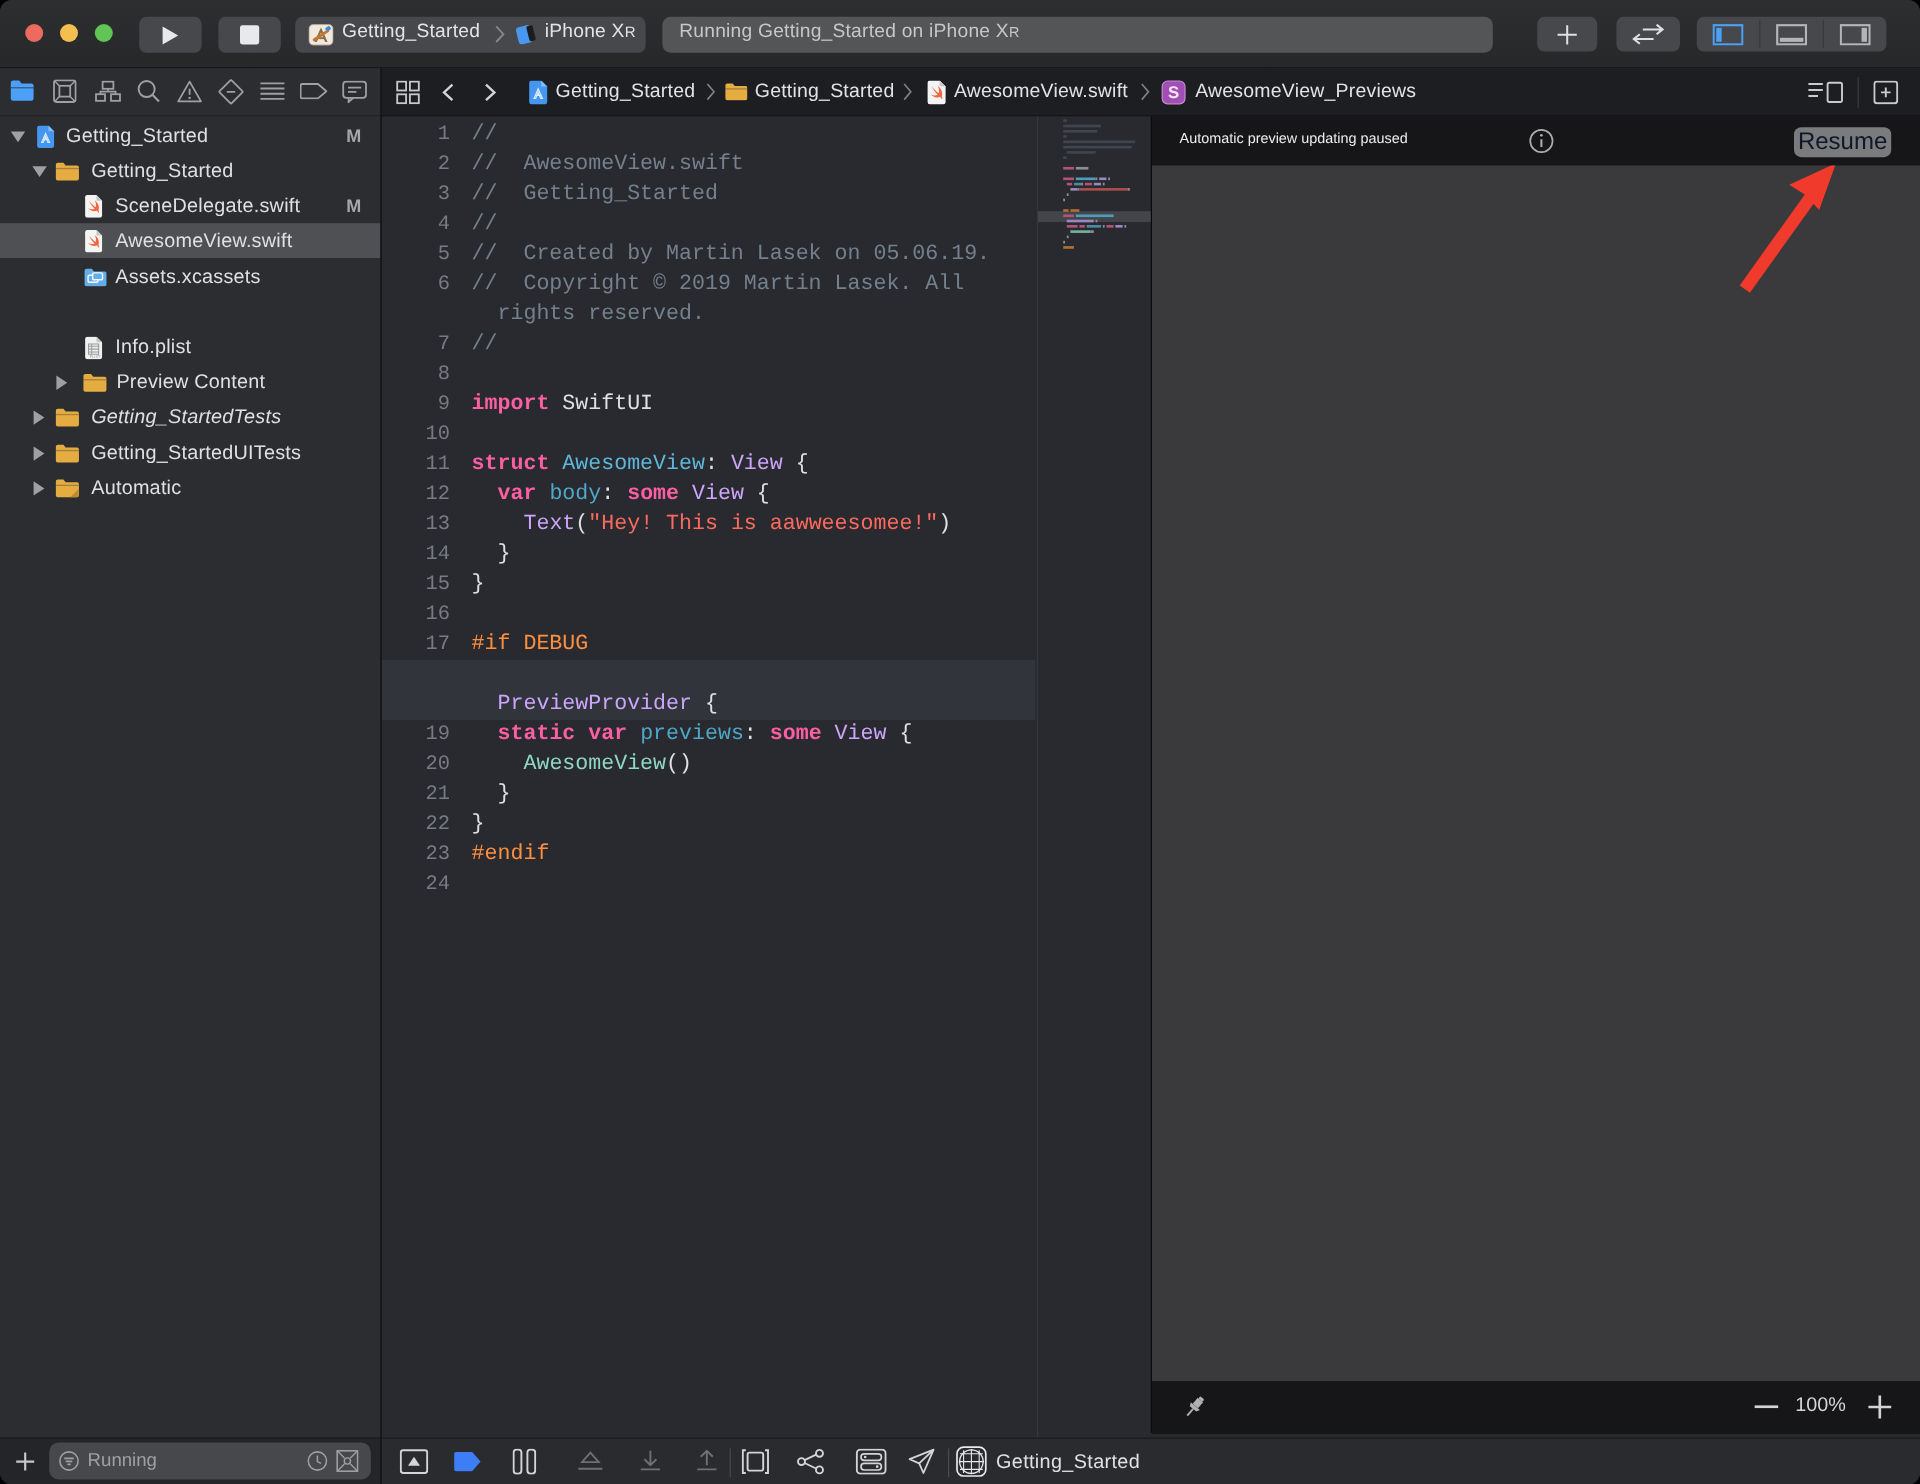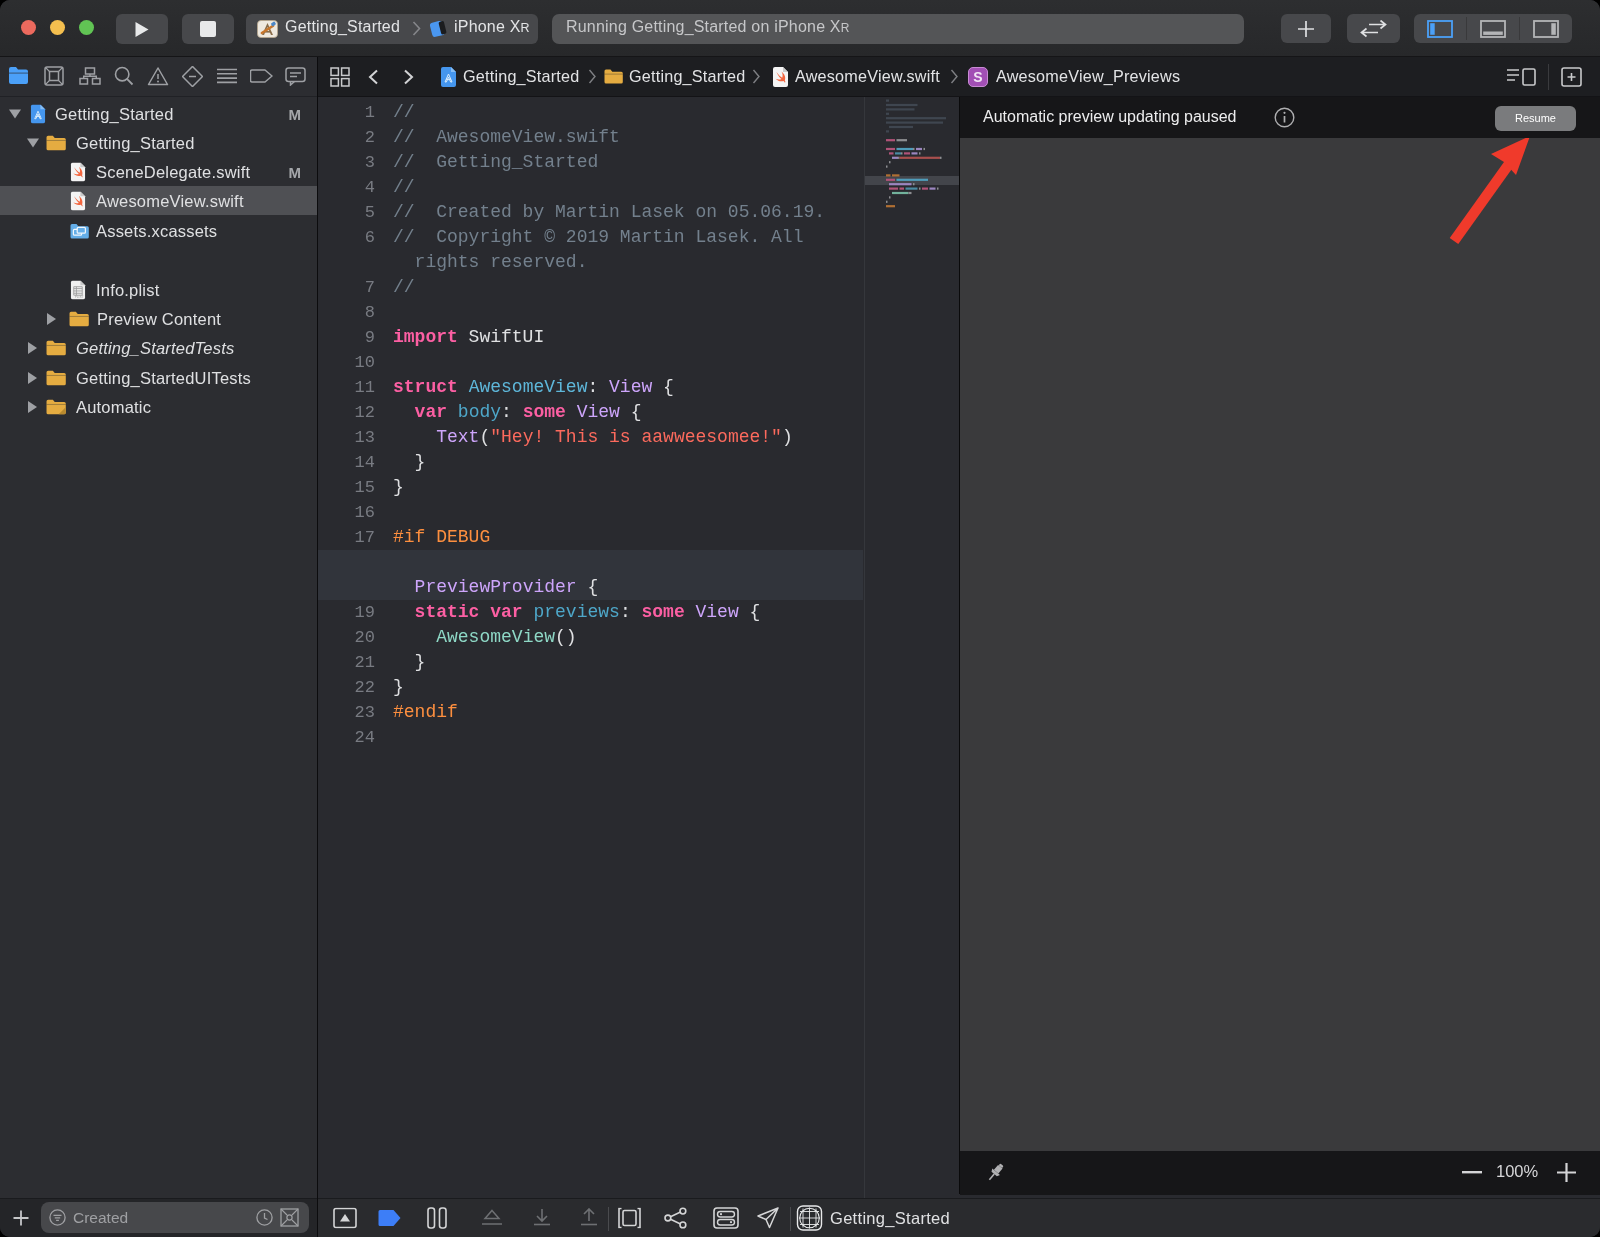--- a/index.html
+++ b/index.html
@@ -298,21 +298,21 @@
   </div>
   <div class="abs filterbar" id="filterbar">
     <svg class="abs" style="left:11px;top:9px;" width="20" height="20" viewBox="0 0 20 20">
         <path d="M10 2.5 V17.5 M2.5 10 H17.5" stroke="#c6c7c9" stroke-width="1.8"></path>
       </svg>
     <div class="abs" style="left:41px;top:3px;width:268px;height:31px;background:#47484b;border-radius:8px;"></div>
     <svg class="abs" style="left:49px;top:10px;" width="17" height="17" viewBox="0 0 17 17">
       <circle cx="8.5" cy="8.5" r="7.6" fill="none" stroke="#9fa0a3" stroke-width="1.3"></circle>
       <path d="M4.5 6.3 H12.5 M5.8 8.8 H11.2 M7.1 11.3 H9.9" stroke="#9fa0a3" stroke-width="1.3"></path>
     </svg>
-    <div class="abs" style="left:73px;top:10px;color:#9fa0a3;font-size:15.5px;">Created</div>
+    <div class="abs" style="left:73px;top:10px;color:#9fa0a3;font-size:15.5px;">Running</div>
     <svg class="abs" style="left:256px;top:10px;" width="17" height="17" viewBox="0 0 17 17">
       <circle cx="8.5" cy="8.5" r="7.6" fill="none" stroke="#9fa0a3" stroke-width="1.3"></circle>
       <path d="M8.5 4 V9 L11.5 10.5" stroke="#9fa0a3" stroke-width="1.3" fill="none"></path>
     </svg>
     <svg class="abs" style="left:280px;top:9px;" width="19" height="19" viewBox="0 0 19 19">
       <rect x="1" y="1" width="17" height="17" fill="none" stroke="#9fa0a3" stroke-width="1.3"></rect>
       <path d="M1 1 L7 7 M18 1 L12 7 M1 18 L7 12 M18 18 L12 12" stroke="#9fa0a3" stroke-width="1.1"></path>
       <circle cx="9.5" cy="9.5" r="2.6" fill="none" stroke="#9fa0a3" stroke-width="1.2"></circle>
     </svg>
   </div>
@@ -391,27 +391,27 @@
     <rect x="72.0" y="90.5" width="1.5" height="2.2" fill="#8d8e92"></rect>
     <rect x="27.0" y="94.9" width="16.5" height="2.2" fill="#72b29c"></rect>
     <rect x="43.5" y="94.9" width="3.0" height="2.2" fill="#8d8e92"></rect>
     <rect x="24.0" y="99.3" width="1.5" height="2.2" fill="#8d8e92"></rect>
     <rect x="21.0" y="103.7" width="1.5" height="2.2" fill="#8d8e92"></rect>
     <rect x="21.0" y="108.1" width="9.0" height="2.2" fill="#b06f33"></rect>
     </svg>
   </div>
 
   <div class="abs pvheader" id="pvheader">
-    <div class="abs" style="left:23px;top:11px;color:#ededee;font-size:16px;">Automatic preview updating paused</div>
+    <div class="abs" style="left:23px;top:11px;color:#ededee;font-size:12px;">Automatic preview updating paused</div>
     <svg class="abs" style="left:314px;top:10px;" width="21" height="21" viewBox="0 0 21 21">
       <circle cx="10.5" cy="10.5" r="9.3" fill="none" stroke="#aeaeb0" stroke-width="1.4"></circle>
       <path d="M10.5 9 V15.5" stroke="#aeaeb0" stroke-width="1.7"></path>
       <circle cx="10.5" cy="5.8" r="1.1" fill="#aeaeb0"></circle>
     </svg>
-    <div class="abs" style="left:535px;top:9px;width:81px;height:25px;background:#7a7b7d;border-radius:6px;color:#ffffff;font-size:11px;text-align:center;line-height:25px;">Resume</div>
+    <div class="abs" style="left:535px;top:9px;width:81px;height:25px;background:#7a7b7d;border-radius:6px;color:#0f172a;font-size:20px;text-align:center;line-height:25px;">Resume</div>
   </div>
   <div class="abs pvcanvas" id="pvcanvas">
     <svg width="640" height="1013" viewBox="0 0 640 1013" style="position:absolute;left:0;top:0;">
       <path d="M494 103 L549 26" stroke="#f03a2b" stroke-width="10.5"></path>
       <polygon points="570,-2 531,16 544,24 556,37" fill="#f03a2b"></polygon>
     </svg>
   </div>
   <div class="abs pvfooter" id="pvfooter">
     <svg class="abs" style="left:24px;top:10px;" width="23" height="23" viewBox="0 0 23 23">
       <g transform="rotate(40 11.5 11.5)">

